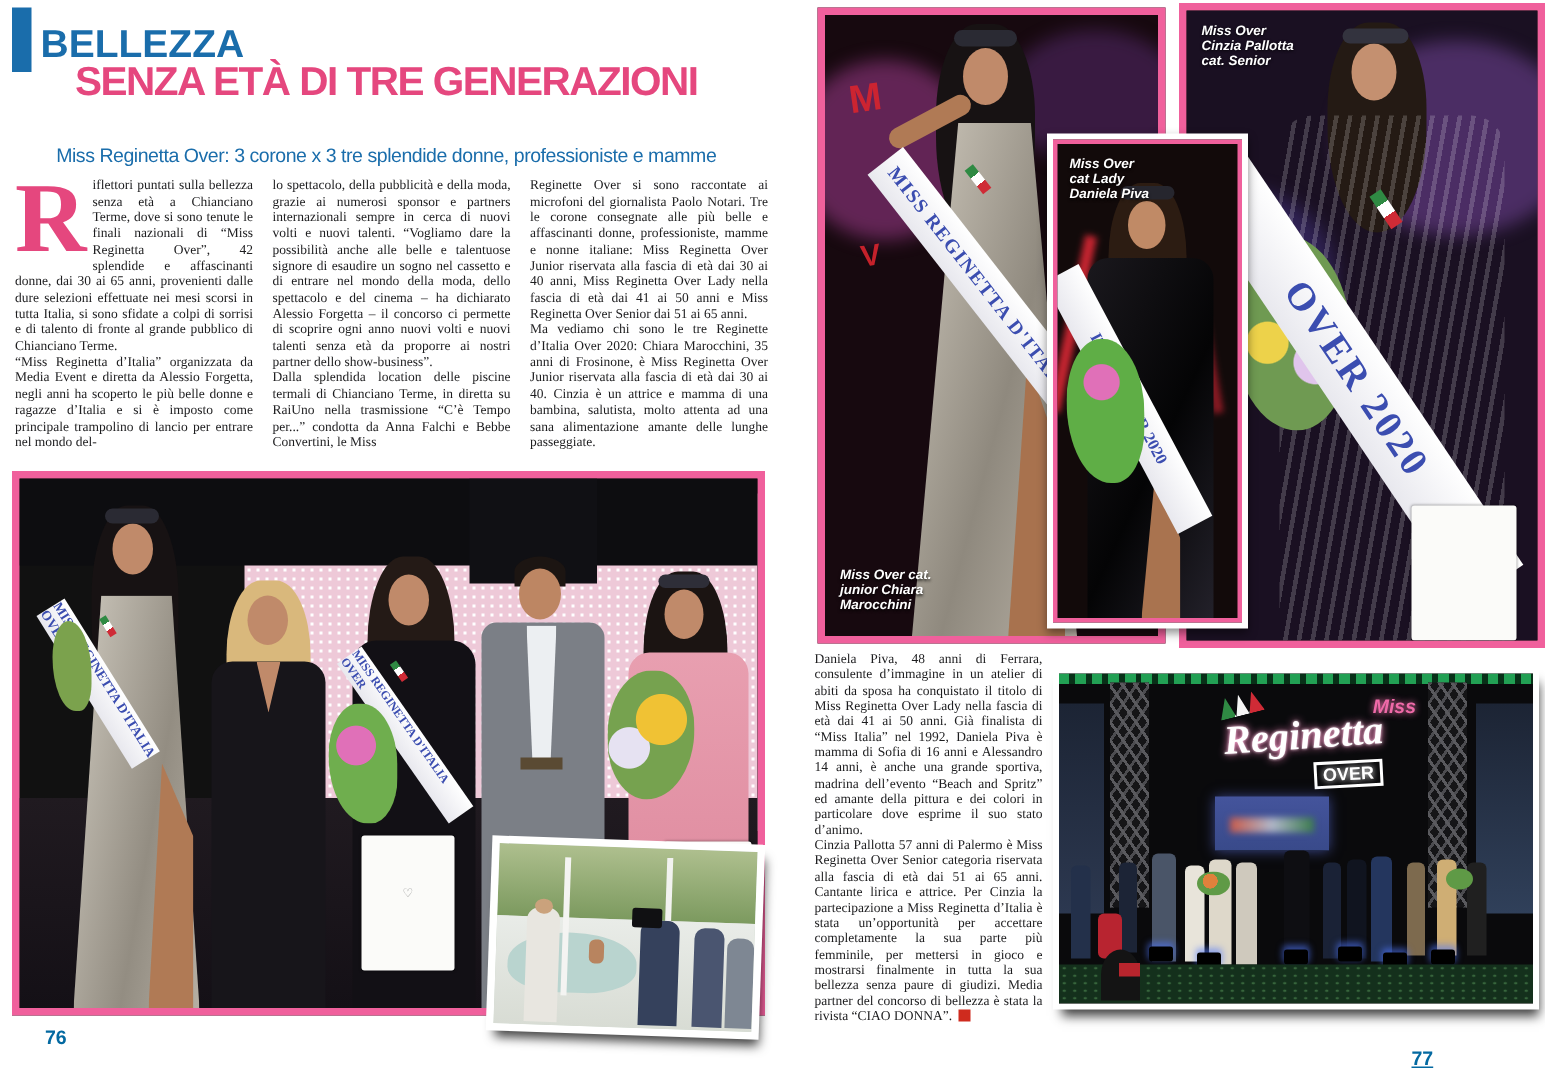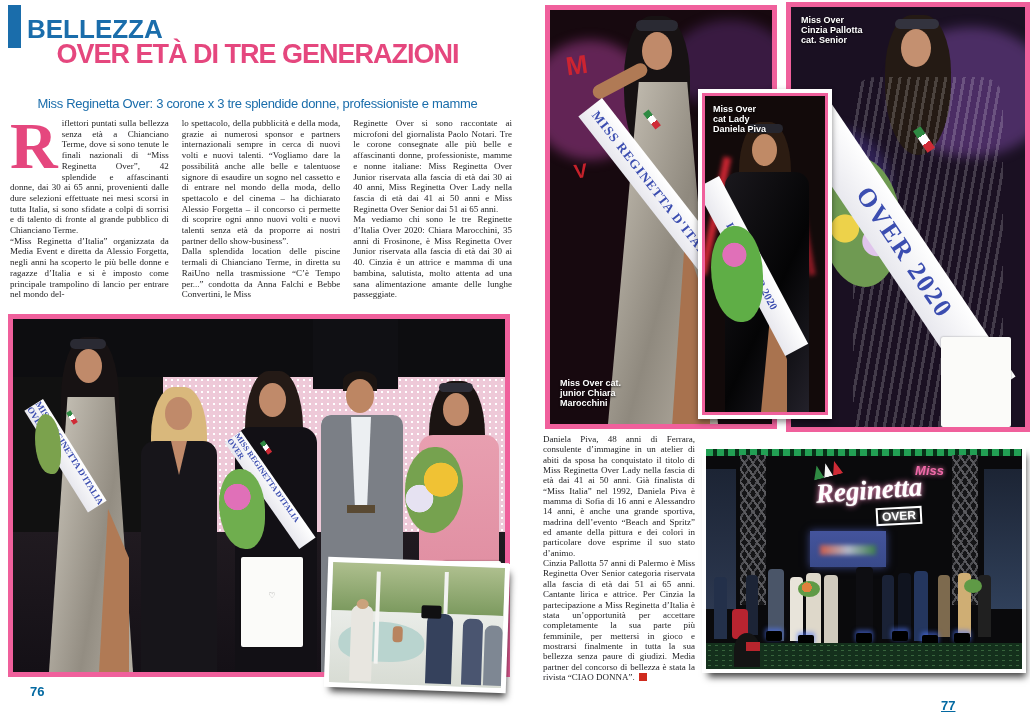--- a/index.html
+++ b/index.html
@@ -19,21 +19,21 @@
   .cols{left:10px;top:118px;width:502px;height:197px;display:flex;gap:13px;}
   .col{width:159px;font-family:"Liberation Serif",serif;font-size:9px;line-height:10.7px;
        color:#1d1d1f;text-align:justify;white-space:pre-line;}
   .dropcap{float:left;color:#e5477e;font-family:"Liberation Serif",serif;font-weight:700;
            font-size:66px;line-height:52px;padding:2px 4px 0 0;}
 
   
   .pink-frame{border:5px solid #f0609c;background:#111;overflow:hidden;}
   .white-frame{background:#fff;box-shadow:3px 7px 7px -3px rgba(0,0,0,.75);}
   .cap{position:absolute;color:#fff;font-weight:700;font-size:9px;line-height:10px;
-       white-space:pre-line;text-shadow:0 1px 2px rgba(0,0,0,.8);}
+       white-space:pre-line;text-shadow:0 1px 2px rgba(0,0,0,.8);font-style:italic;}
 
   .pagenum{font-size:13px;font-weight:700;color:#0369a1;}
 
   
   .scene{position:relative;width:100%;height:100%;}
   .g-bg-top{position:absolute;left:0;top:0;width:100%;height:58px;background:#0d0d10;}
   .g-screen{position:absolute;left:150px;top:10px;right:0;height:225px;background:#eec9d8;
             background-image:radial-gradient(#fff 1px,transparent 1.2px);background-size:6px 6px;}
   .g-screen-dark{position:absolute;left:300px;top:0;width:85px;height:70px;background:#101014;}
   .g-floor{position:absolute;left:0;bottom:0;width:100%;height:140px;
@@ -63,21 +63,21 @@
   
   .glow{position:absolute;border-radius:50%;filter:blur(6px);}
   .redM{position:absolute;color:#d8242e;font-weight:700;transform:rotate(-8deg);opacity:.9;}
 </style>
 </head>
 <body>
 
 <div class="abs kicker-bar"></div>
 <div class="abs kicker">BELLEZZA</div>
 <div class="abs title">
-  <div>OVER ETÀ DI TRE GENERAZIONI</div>
+  <div>SENZA ETÀ DI TRE GENERAZIONI</div>
 </div>
 <div class="abs subtitle">Miss Reginetta Over: 3 corone x 3 tre splendide donne, professioniste e mamme</div>
 
 <div class="abs cols">
   <div class="col"><span class="dropcap">R</span><span>iflettori puntati sulla bellezza senza età a Chianciano Terme, dove si sono tenute le finali nazionali di “Miss Reginetta Over”, 42 splendide e affascinanti donne, dai 30 ai 65 anni, provenienti dalle dure selezioni effettuate nei mesi scorsi in tutta Italia, si sono sfidate a colpi di sorrisi e di talento di fronte al grande pubblico di Chianciano Terme.
 “Miss Reginetta d’Italia” organizzata da Media Event e diretta da Alessio Forgetta, negli anni ha scoperto le più belle donne e ragazze d’Italia e si è imposto come principale trampolino di lancio per entrare nel mondo del-</span></div>
   <div class="col"><span>lo spettacolo, della pubblicità e della moda, grazie ai numerosi sponsor e partners internazionali sempre in cerca di nuovi volti e nuovi talenti. “Vogliamo dare la possibilità anche alle belle e talentuose signore di esaudire un sogno nel cassetto e di entrare nel mondo della moda, dello spettacolo e del cinema – ha dichiarato Alessio Forgetta – il concorso ci permette di scoprire ogni anno nuovi volti e nuovi talenti senza età da proporre ai nostri partner dello show-business”.
 Dalla splendida location delle piscine termali di Chianciano Terme, in diretta su RaiUno nella trasmissione “C’è Tempo per...” condotta da Anna Falchi e Bebbe Convertini, le Miss</span></div>
   <div class="col"><span>Reginette Over si sono raccontate ai microfoni del giornalista Paolo Notari. Tre le corone consegnate alle più belle e affascinanti donne, professioniste, mamme e nonne italiane: Miss Reginetta Over Junior riservata alla fascia di età dai 30 ai 40 anni, Miss Reginetta Over Lady nella fascia di età dai 41 ai 50 anni e Miss Reginetta Over Senior dai 51 ai 65 anni.
 Ma vediamo chi sono le tre Reginette d’Italia Over 2020: Chiara Marocchini, 35 anni di Frosinone, è Miss Reginetta Over Junior riservata alla fascia di età dai 30 ai 40. Cinzia è un attrice e mamma di una bambina, salutista, molto attenta ad una sana alimentazione amante delle lunghe passeggiate.</span></div>

